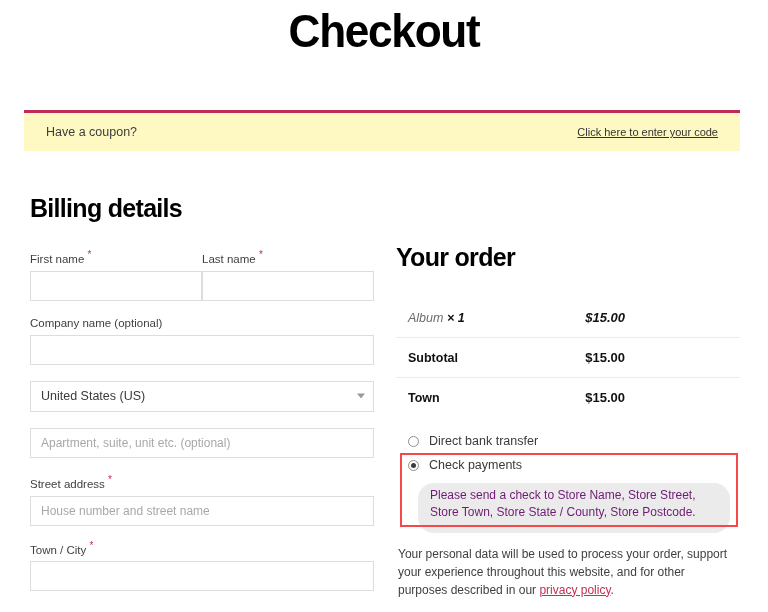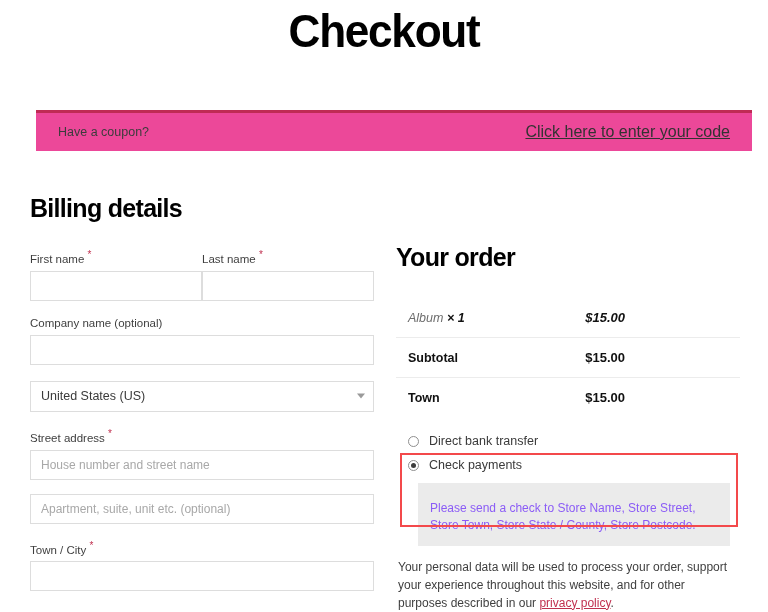--- a/index.html
+++ b/index.html
@@ -23,32 +23,32 @@
     color: #000000;
     margin: 0;
     padding-top: 7px;
     font-stretch: condensed;
     transform: scaleX(0.94);
   }
 
   
   .coupon-bar {
     position: absolute;
-    left: 36px; top: 110px;
+    left: 24px; top: 110px;
     width: 716px; height: 41px;
-    background: #ec4899;
+    background: #fef9c3;
     border-top: 3px solid #bf2b55;
     display: flex;
     align-items: center;
     justify-content: space-between;
     padding: 0 22px;
   }
   .coupon-text { font-size: 12.5px; color: #3c3c3c; }
   .coupon-link {
-    font-size: 16px; color: #333333;
+    font-size: 11px; color: #333333;
     text-decoration: underline;
     cursor: pointer;
   }
 
   
   .cols { position: absolute; left: 0; top: 196px; width: 768px; }
   .col-left  { position: absolute; left: 30px;  top: 0; width: 344px; }
   .col-right { position: absolute; left: 396px; top: 4px; width: 344px; margin-top: 45px; }
 
   .section-title {
@@ -139,24 +139,25 @@
     left: 2px; top: 2px;
     width: 5px; height: 5px;
     border-radius: 50%;
     background: #3c3c3c;
   }
   .pay-label { font-size: 12.5px; color: #3a3a3a; }
 
   .pay-info {
     background: #ebebeb;
     margin: 6px 10px 0 22px;
-    padding: 17px 12px 11px 12px;
+    padding: 4px 12px 11px 12px;
     font-size: 12px;
     line-height: 1.45;
-    color: #8b5cf6;
+    color: #701a75;
+    border-radius: 16px;
   }
 
   .highlight-box {
     position: absolute;
     left: 4px; top: 24px;
     width: 338px; height: 74px;
     border: 2px solid #f3494b;
     pointer-events: none;
   }
 
@@ -226,32 +227,32 @@
         <input class="input" type="text" value="" style="">
       </div>
 
       <div class="field">
         <div class="select-wrap">
           <div class="select-box">United States (US)</div>
           <span class="select-arrow"></span>
         </div>
       </div>
 
+      <div class="field field-sub">
+        <input class="input" type="text" placeholder="Apartment, suite, unit etc. (optional)" style="">
+      </div>
+
       <div class="field field-gap">
         <label class="field-label">
           <span>Street address</span>
           <span class="req">*</span>
         </label>
         <input class="input" type="text" placeholder="House number and street name" style="">
       </div>
 
-      <div class="field field-sub">
-        <input class="input" type="text" placeholder="Apartment, suite, unit etc. (optional)" style="">
-      </div>
-
       <div class="field">
         <label class="field-label">
           <span>Town / City</span>
           <span class="req">*</span>
         </label>
         <input class="input" type="text" value="" style="">
       </div>
     </div>
 
     <div class="col-right">

